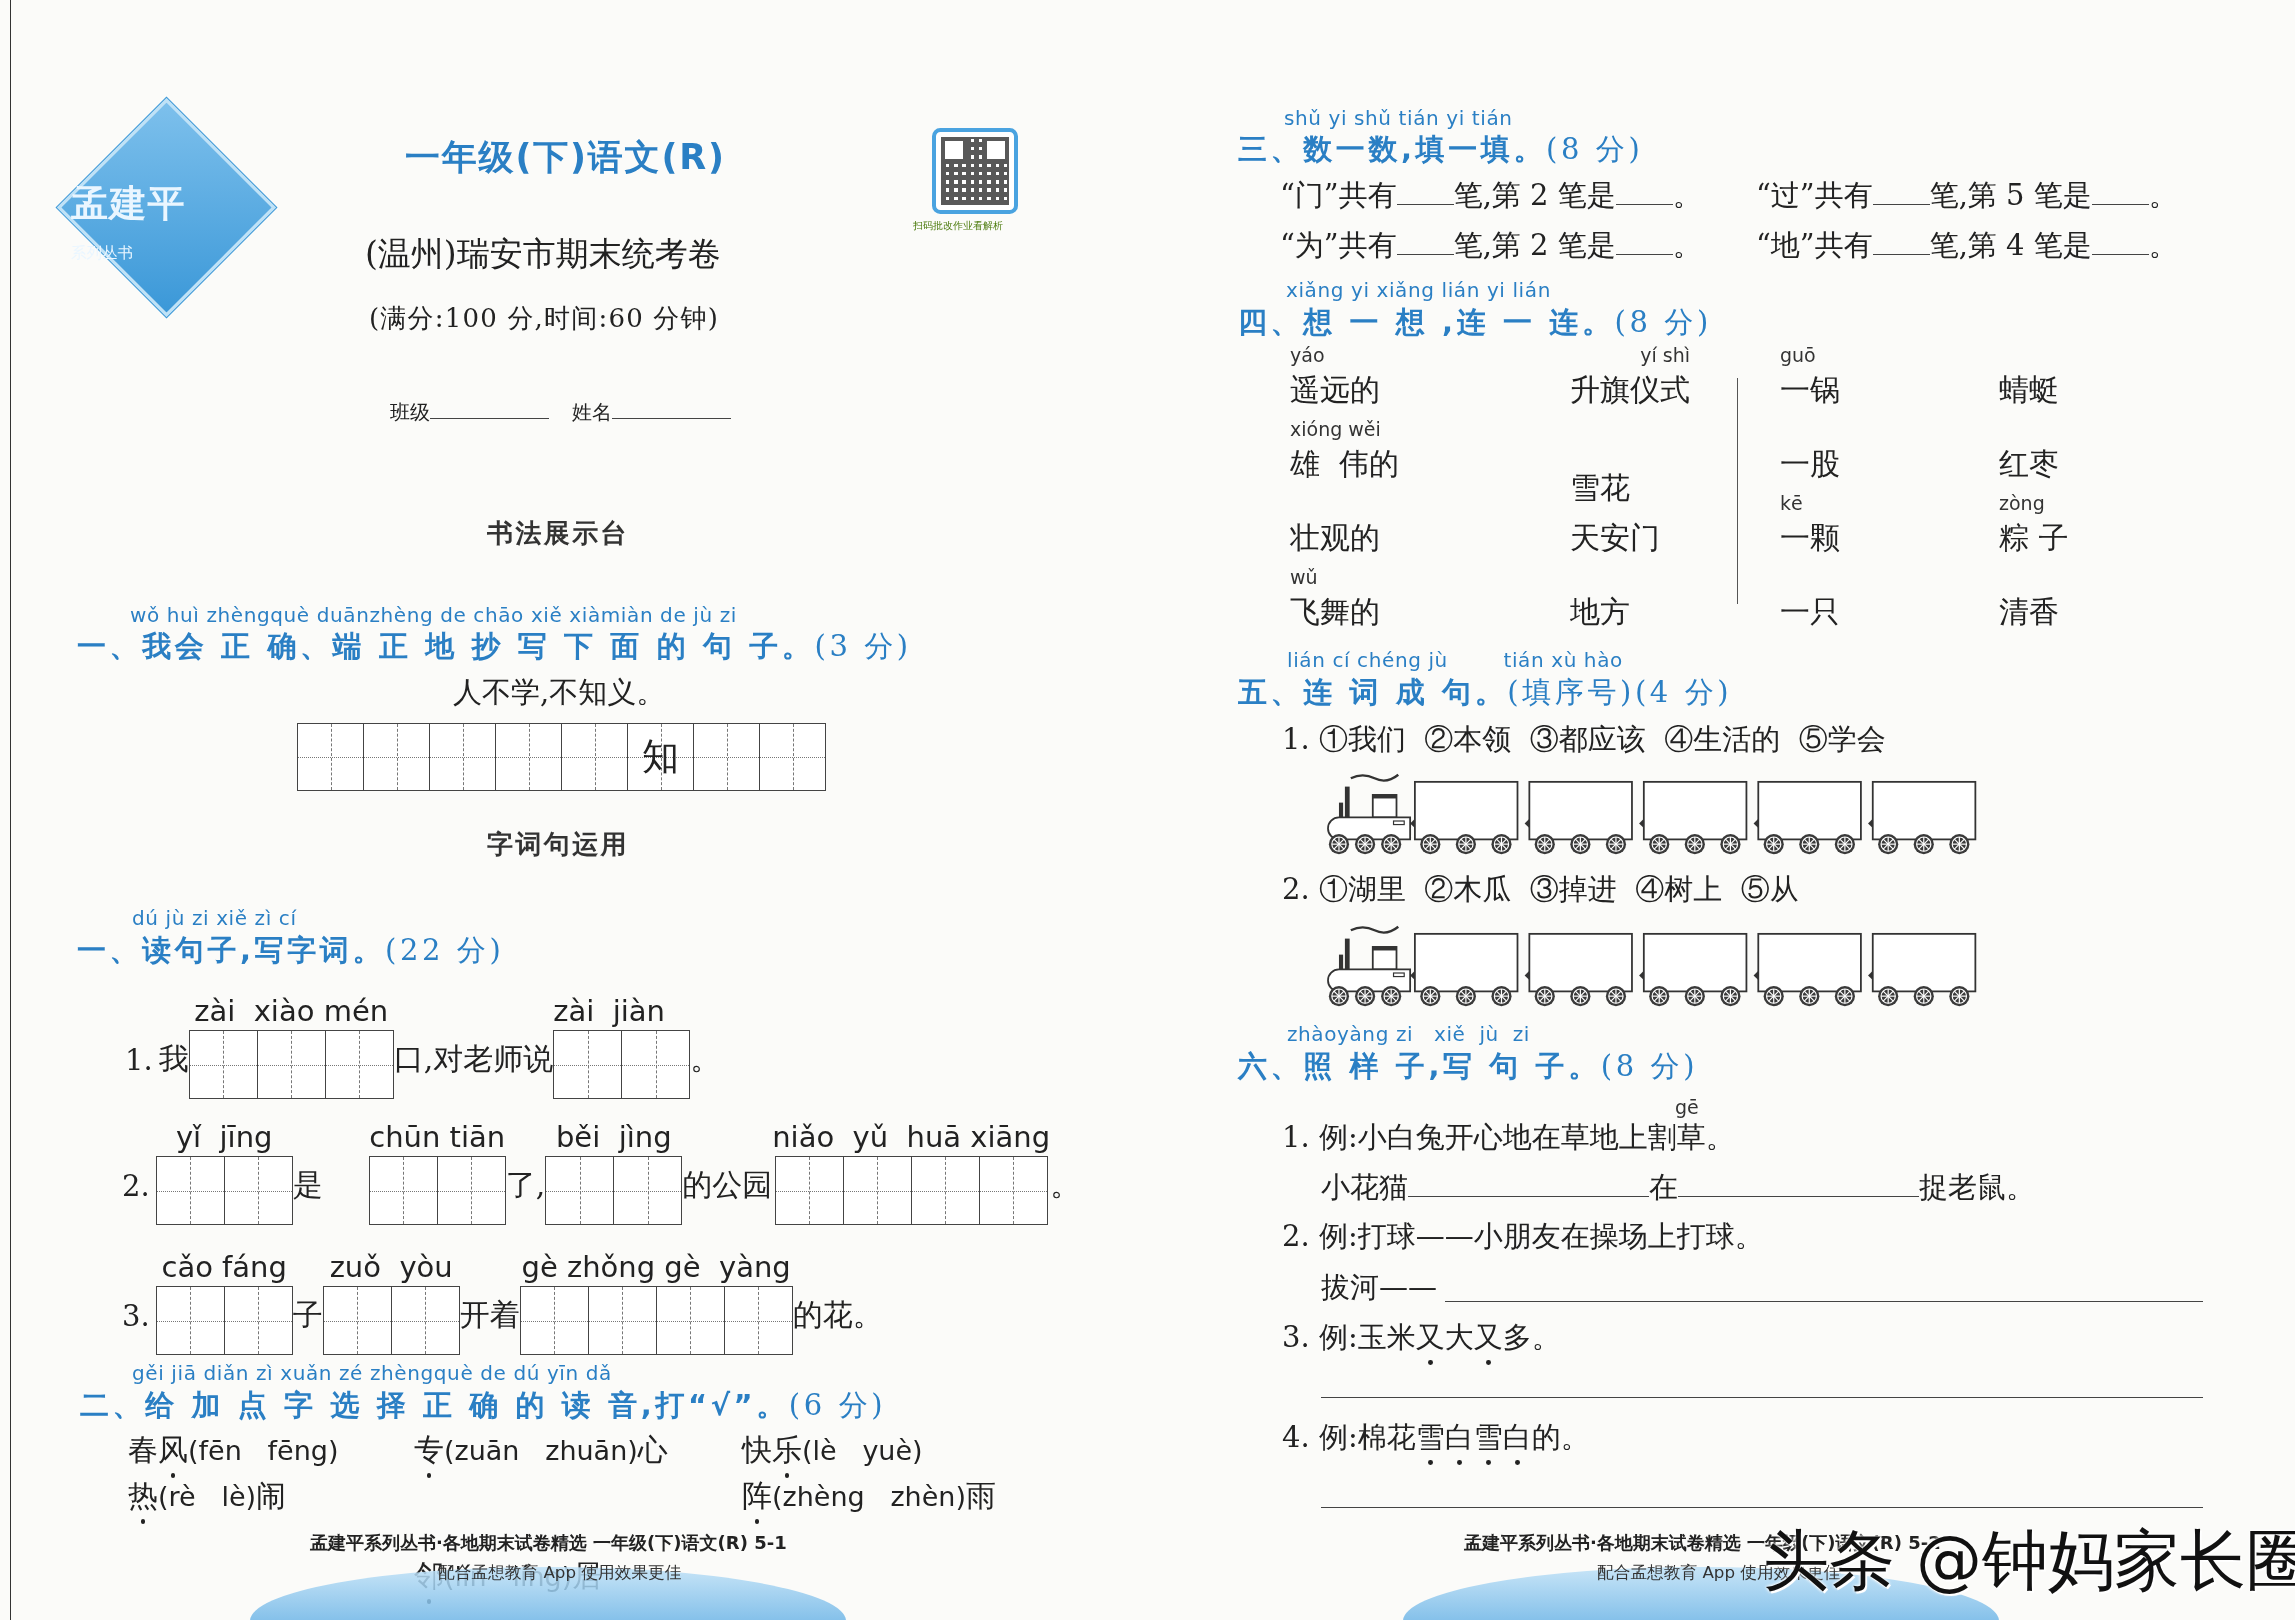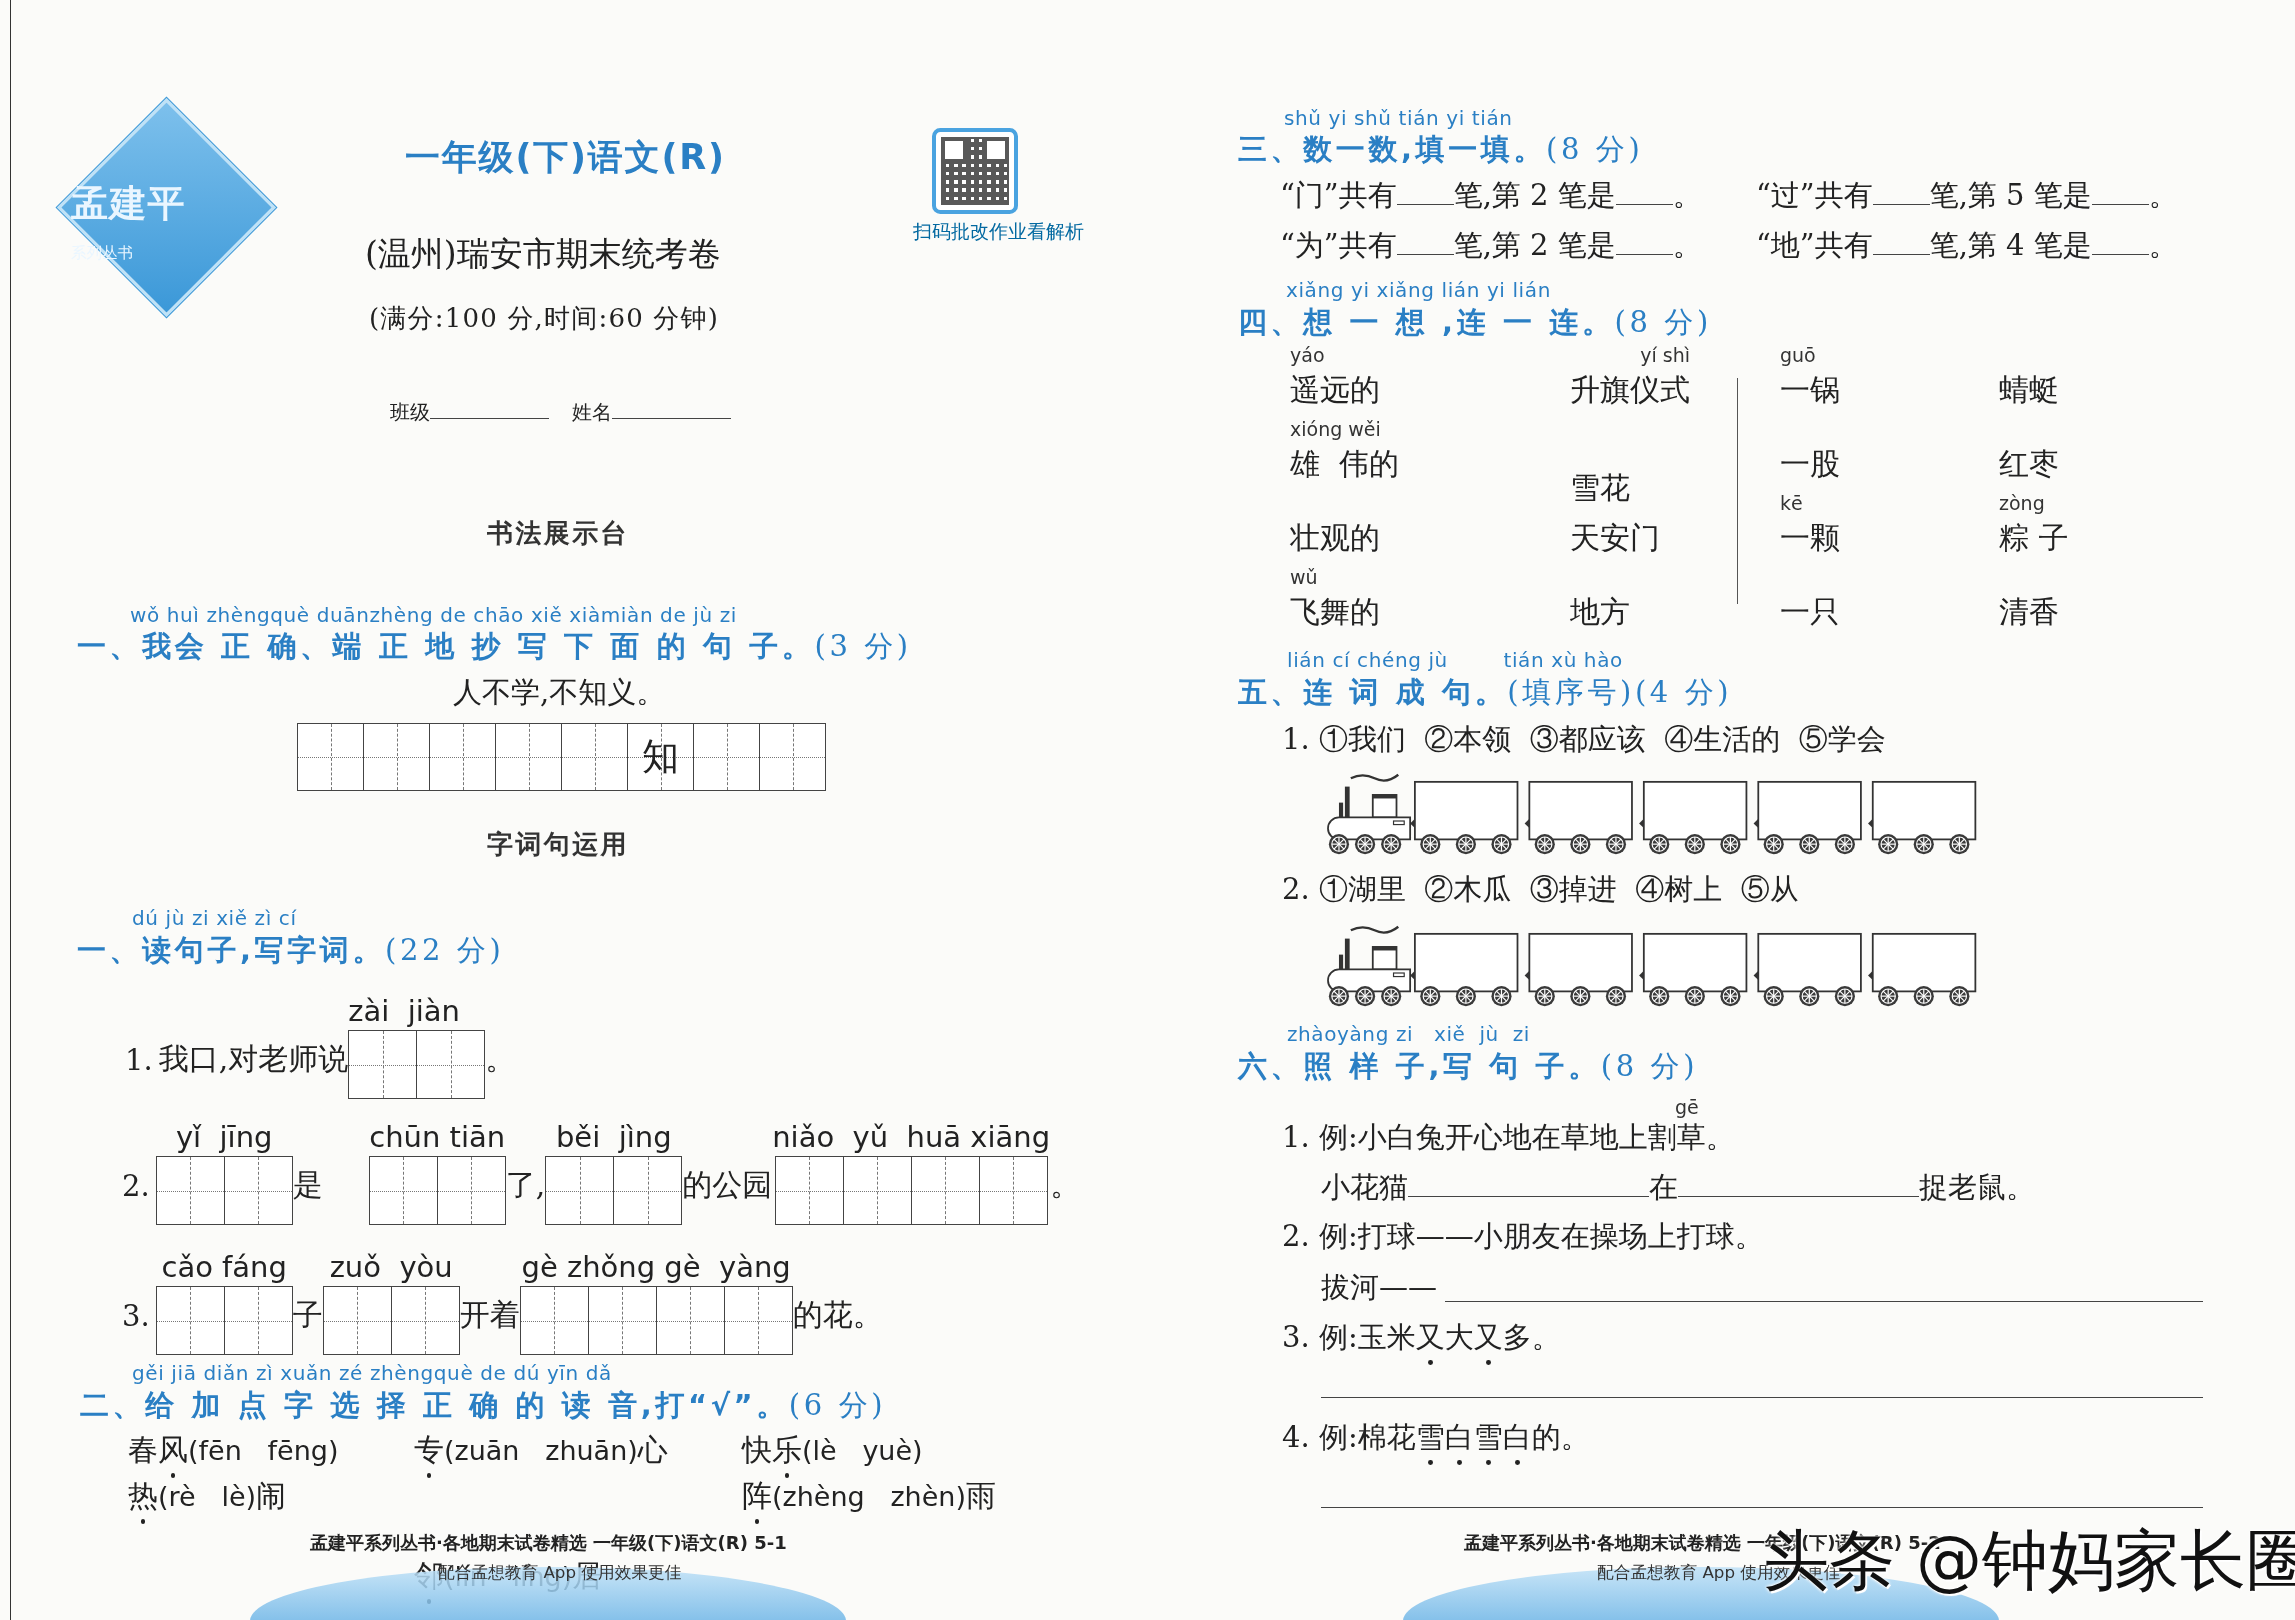--- a/index.html
+++ b/index.html
@@ -52,21 +52,21 @@
   <div class="logo-inner">
     <div style="font-size:37px;font-family:'DejaVu Serif',serif;font-weight:bold;letter-spacing:1.2px;">孟建平</div>
     <div style="font-size:15.5px;margin-top:14.3px;font-family:'DejaVu Sans',sans-serif;">系列丛书</div>
   </div>
 
   <div class="abs" style="left:405px;top:134px;font-size:35px;font-weight:bold;color:#2a7fc4;font-family:'DejaVu Sans',sans-serif;letter-spacing:1.8px;">一年级(下)语文(R)</div>
 
   <div class="qr">
       <div class="qr-grid"></div>
     </div>
-  <div class="abs" style="left:913px;top:219px;font-size:19px;font-family:'DejaVu Sans',sans-serif;color:#0369a1;">扫码批改作业看解析</div>
+  <div class="abs" style="left:913px;top:219px;font-size:10px;font-family:'DejaVu Sans',sans-serif;color:#4d7c0f;">扫码批改作业看解析</div>
 
   <div class="abs" style="left:365px;top:232px;font-size:33px;">(温州)瑞安市期末统考卷</div>
   <div class="abs" style="left:369px;top:301px;font-size:26px;letter-spacing:1.2px;">(满分:100 分,时间:60 分钟)</div>
 
   <div class="abs" style="left:390px;top:399px;font-size:20px;">
     <span>班级</span><span class="fill" style="width:119px;"></span>
   </div>
   <div class="abs" style="left:572px;top:399px;font-size:20px;">
     <span>姓名</span><span class="fill" style="width:119px;"></span>
   </div>
@@ -90,20 +90,28 @@
     </div>
 
   <div class="abs sec" style="left:487px;top:827px;">字词句运用</div>
 
   <div class="abs py" style="left:132px;top:906px;">dú  jù  zi   xiě  zì  cí</div>
   <div class="abs h2" style="left:77px;top:931px;"><span>一、读句子,写字词。</span><span class="pts">(22 分)</span></div>
   <div id="q2rows">
       <div class="abs" style="left: 125px; top: 994px; display: flex; align-items: flex-end;">
         <span class="txt" style="margin-right: 6px; padding-bottom: 22.6px;">1.</span>
         <span class="txtl" style="padding-bottom: 19px;">我</span>
+        <div style="display: flex; flex-direction: column; align-items: center;">
+          <div class="pyk" style="white-space: pre; margin-bottom: 2.4px;">zài  xiào mén</div>
+          <div class="tz" style="position: relative;">
+            <div class="c" style="width: 67px; height: 67px;"></div>
+            <div class="c" style="width: 67px; height: 67px;"></div>
+            <div class="c" style="width: 67px; height: 67px;"></div>
+          </div>
+        </div>
         <span class="txtl" style="padding-bottom: 19px;">口,对老师说</span>
         <div style="display: flex; flex-direction: column; align-items: flex-start;">
           <div class="pyk" style="white-space: pre; margin-bottom: 2.4px;">zài  jiàn</div>
           <div class="tz" style="position: relative;">
             <div class="c" style="width: 67px; height: 67px;"></div>
             <div class="c" style="width: 67px; height: 67px;"></div>
           </div>
         </div>
         <span class="txtl" style="padding-bottom: 19px;">。</span>
       </div>

